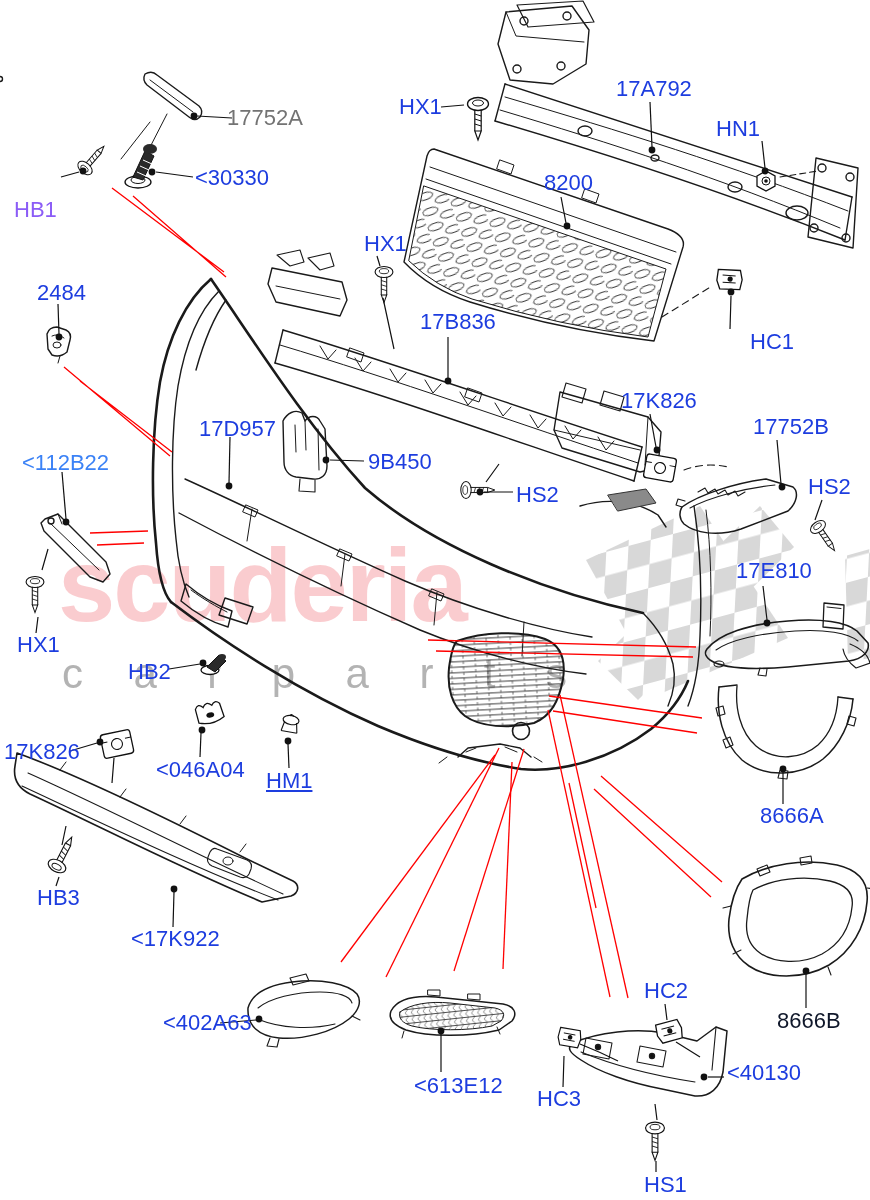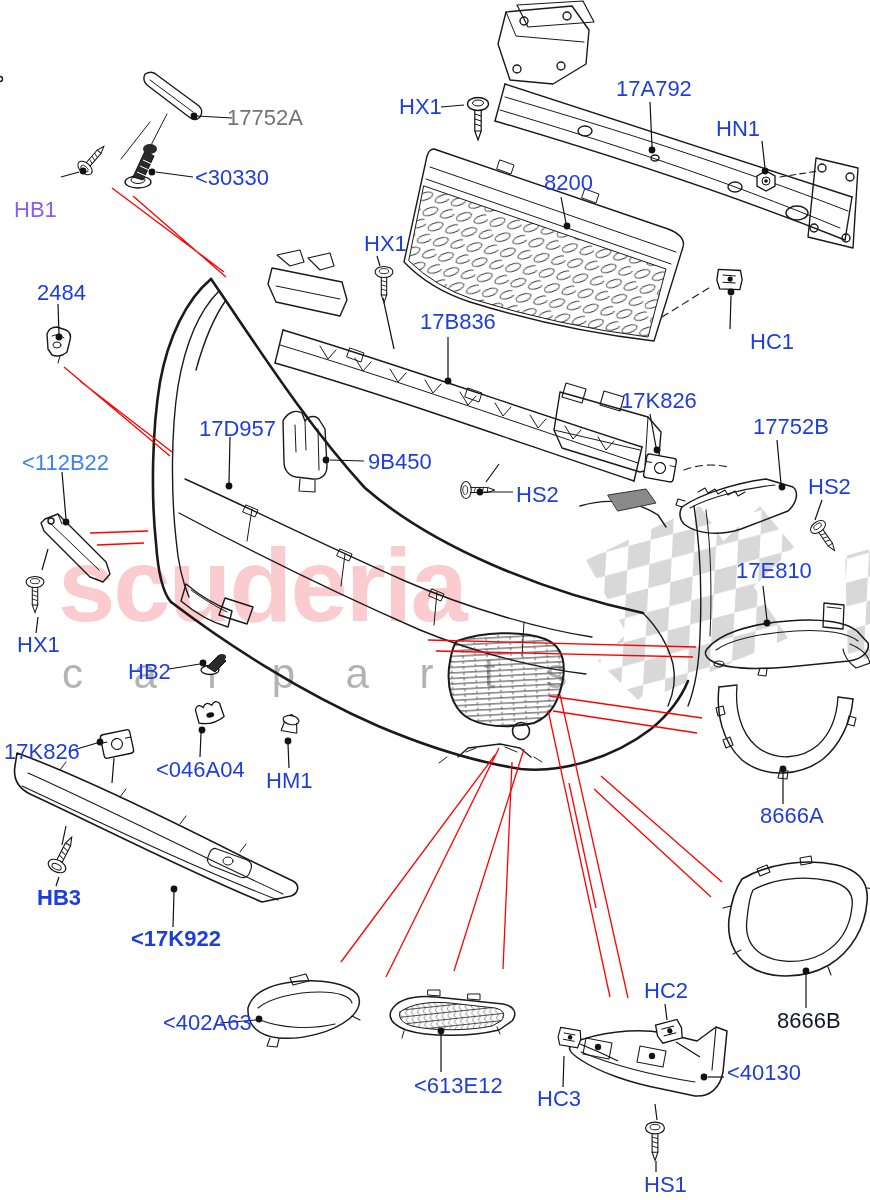--- a/index.html
+++ b/index.html
@@ -365,24 +365,24 @@
       <span class="part-label" style="left: 368px; top: 451px; color: rgb(29, 61, 223);">9B450</span>
       <span class="part-label" style="left: 516px; top: 484px; color: rgb(29, 61, 223);">HS2</span>
       <span class="part-label" style="left: 621px; top: 390px; color: rgb(29, 61, 223);">17K826</span>
       <span class="part-label" style="left: 753px; top: 416px; color: rgb(29, 61, 223);">17752B</span>
       <span class="part-label" style="left: 808px; top: 476px; color: rgb(29, 61, 223);">HS2</span>
       <span class="part-label" style="left: 736px; top: 560px; color: rgb(29, 61, 223);">17E810</span>
       <span class="part-label" style="left: 17px; top: 634px; color: rgb(29, 61, 223);">HX1</span>
       <span class="part-label" style="left: 128px; top: 661px; color: rgb(29, 61, 223);">HB2</span>
       <span class="part-label" style="left: 4px; top: 741px; color: rgb(29, 61, 223);">17K826</span>
       <span class="part-label" style="left: 156px; top: 759px; color: rgb(29, 61, 223);">&lt;046A04</span>
-      <span class="part-label" style="left: 266px; top: 770px; color: rgb(29, 61, 223);">HM1</span>
+      <span class="part-label" style="left: 266px; top: 770px; color: rgb(29, 61, 223); text-decoration: underline;">HM1</span>
       <span class="part-label" style="left: 760px; top: 805px; color: rgb(29, 61, 223);">8666A</span>
-      <span class="part-label" style="left: 37px; top: 887px; color: rgb(29, 61, 223); font-weight: bold;">HB3</span>
-      <span class="part-label" style="left: 131px; top: 928px; color: rgb(29, 61, 223); font-weight: bold;">&lt;17K922</span>
+      <span class="part-label" style="left: 37px; top: 887px; color: rgb(29, 61, 223);">HB3</span>
+      <span class="part-label" style="left: 131px; top: 928px; color: rgb(29, 61, 223);">&lt;17K922</span>
       <span class="part-label" style="left: 136px; top: 1012px; color: rgb(29, 61, 223); margin-left: 27px;">&lt;402A63</span>
       <span class="part-label" style="left: 414px; top: 1075px; color: rgb(29, 61, 223);">&lt;613E12</span>
       <span class="part-label" style="left: 644px; top: 980px; color: rgb(29, 61, 223); text-align: right;">HC2</span>
       <span class="part-label" style="left: 777px; top: 1010px; color: #0f172a;">8666B</span>
       <span class="part-label" style="left: 537px; top: 1088px; color: rgb(29, 61, 223);">HC3</span>
       <span class="part-label" style="left: 727px; top: 1062px; color: rgb(29, 61, 223);">&lt;40130</span>
       <span class="part-label" style="left: 644px; top: 1174px; color: rgb(29, 61, 223);">HS1</span>
     </div>
 
 </div>

